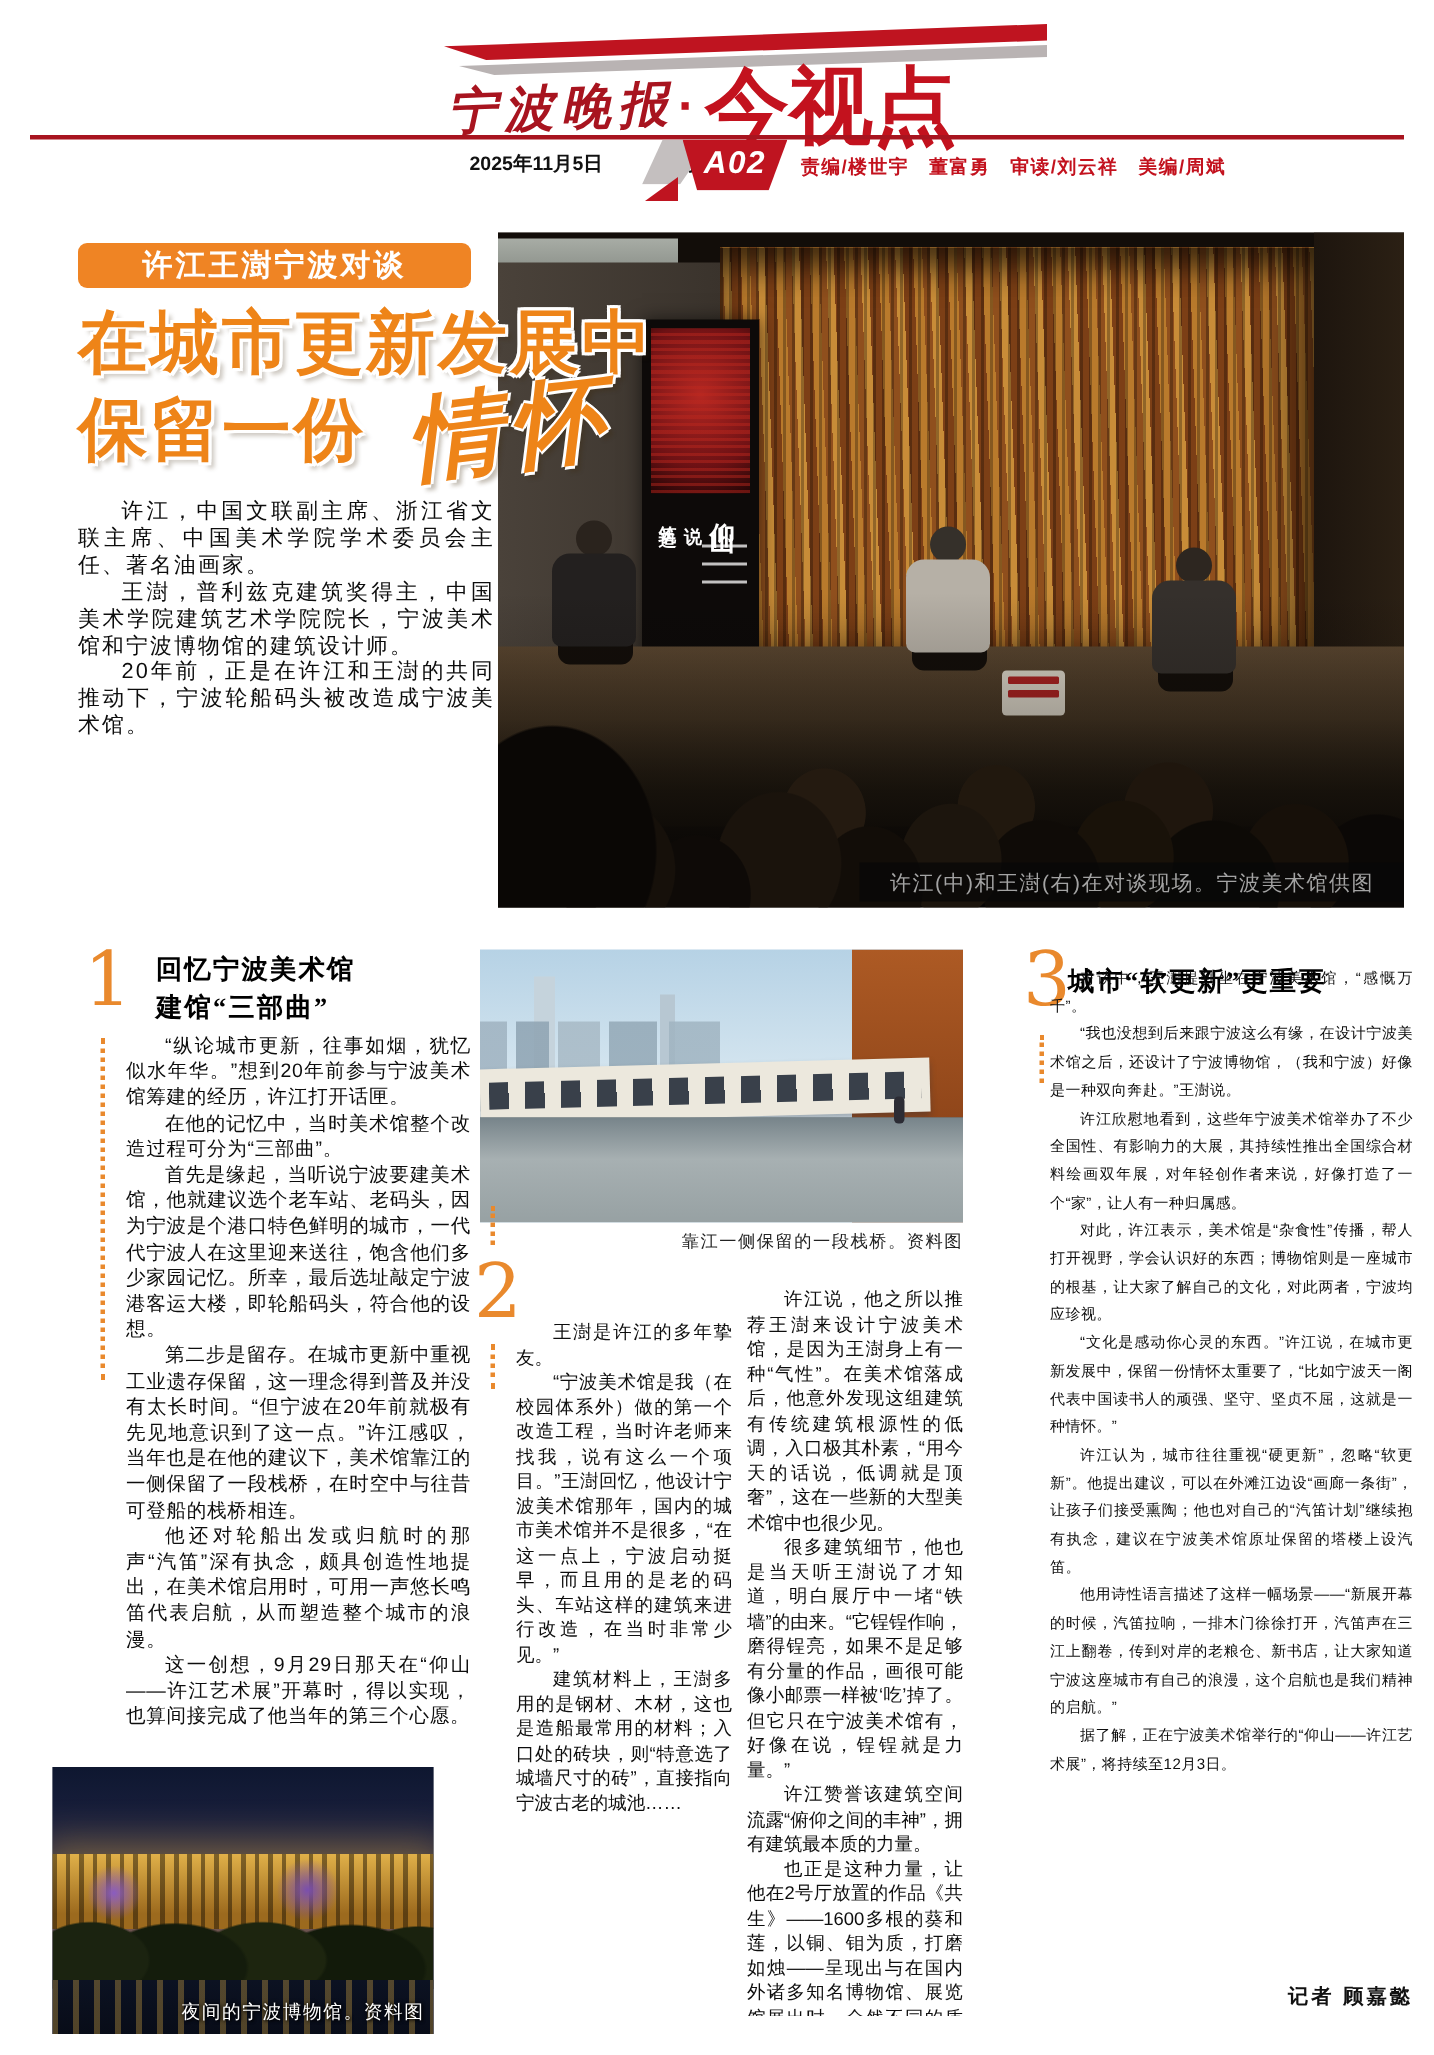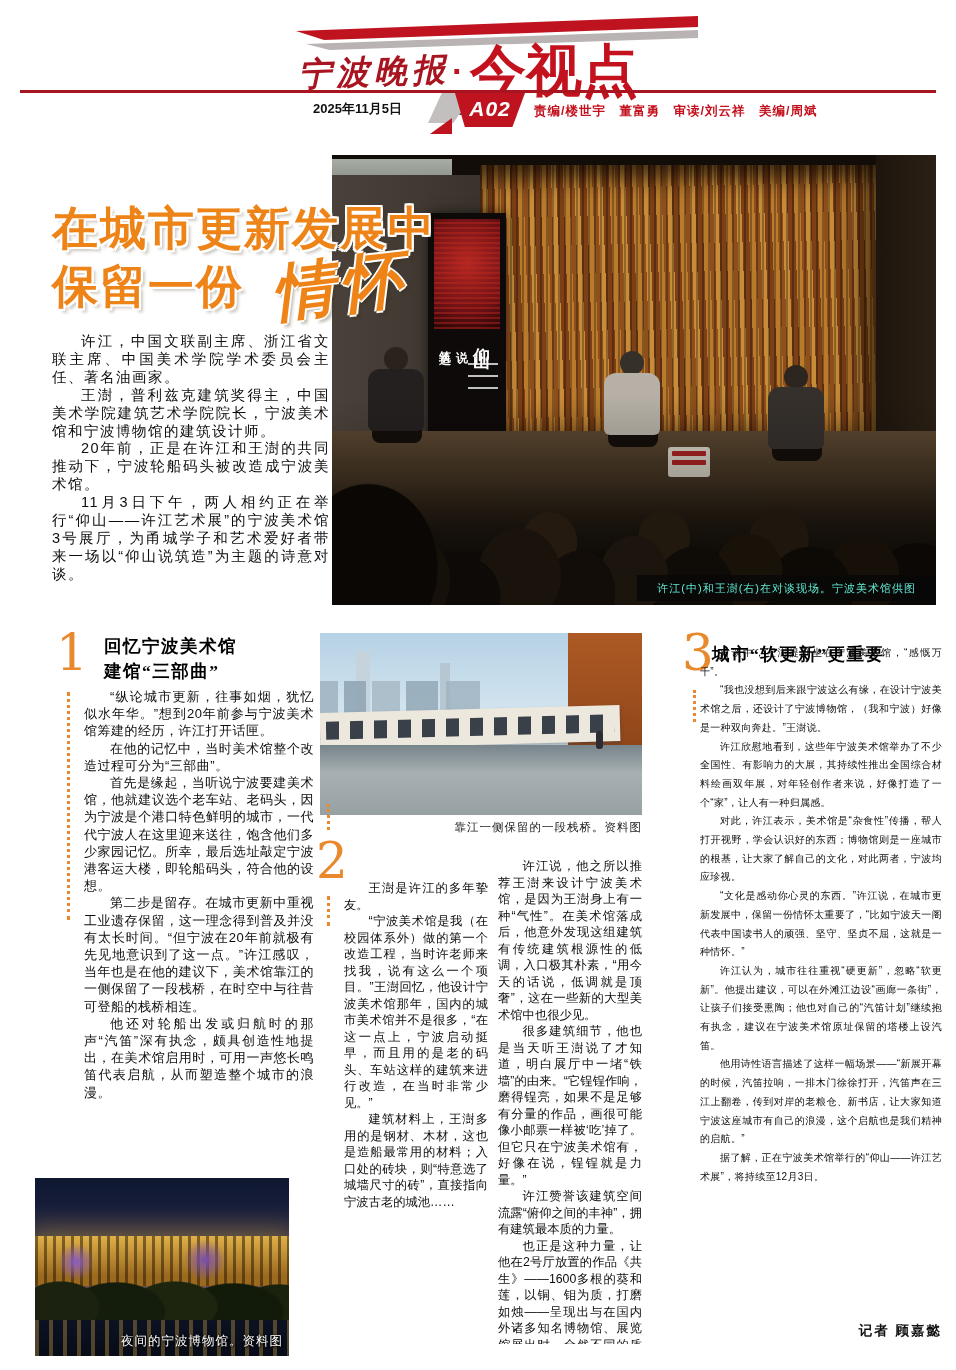--- a/index.html
+++ b/index.html
@@ -84,22 +84,22 @@
       radial-gradient(34px 38px at 50% 85%,#1c150d 98%,transparent),
       radial-gradient(40px 44px at 60% 93%,#0f0b07 98%,transparent),
       radial-gradient(34px 38px at 69% 84%,#191209 98%,transparent),
       radial-gradient(44px 48px at 79% 95%,#0d0a06 98%,transparent),
       radial-gradient(36px 40px at 88% 86%,#171009 98%,transparent),
       radial-gradient(46px 50px at 97% 94%,#0b0806 98%,transparent),
       radial-gradient(28px 30px at 36% 70%,#241a10 98%,transparent),
       radial-gradient(26px 28px at 55% 68%,#21180e 98%,transparent),
       radial-gradient(30px 32px at 74% 69%,#1f160d 98%,transparent),
       linear-gradient(180deg,transparent 0%,rgba(8,6,4,.25) 40%,rgba(8,6,4,.85) 78%,#060404 100%);}
-  .pm-caption{position:absolute;right:0;bottom:4px;z-index:6;background:rgba(8,8,8,.78);color:#5eead4;
-        font-size:11px;line-height:26px;padding:0 20px;letter-spacing:1px;}
+  .pm-caption{position:absolute;right:0;bottom:4px;z-index:6;background:rgba(8,8,8,.78);color:#a3a3a3;
+        font-size:14px;line-height:26px;padding:0 20px;letter-spacing:1px;}
 
   
   .sec-num{position:absolute;font-family:"DejaVu Serif",serif;color:#e9892d;font-size:50px;line-height:1;font-weight:normal;}
   .sec-dots{position:absolute;width:0;border-left:3px dotted #e9892d;}
   .sec-head{position:absolute;font-weight:bold;color:#000;font-size:17.5px;letter-spacing:1.5px;line-height:25px;font-family:Liberation Serif, serif;}
   .body-col{position:absolute;text-align:justify;color:#0d0d0d;overflow:hidden;}
   .body-col p{margin:0;text-indent:2em;}
 
   .s1-body{left:84px;top:688px;width:230px;height:482px;font-size:13px;line-height:17.2px;letter-spacing:.5px;}
   .s2-colA{left:344px;top:880px;width:144px;height:486px;font-size:12.3px;line-height:16.5px;}
@@ -160,29 +160,29 @@
   <div class="date-line" data-interactable="false">
     <span data-interactable="false">2025年11月5日</span><span data-interactable="false">星期三</span>
   </div>
   <div class="a02-wing" data-interactable="false"></div>
   <div class="a02-flag" data-interactable="false">
     <span data-interactable="false">A02</span>
   </div>
   <div class="a02-tri" data-interactable="false"></div>
   <div class="credits" data-interactable="false">责编/楼世宇　董富勇　审读/刘云祥　美编/周斌</div>
 
+  <div class="lead-badge" data-interactable="false">许江王澍宁波对谈</div>
   <div class="hl hl1" data-interactable="false">在城市更新发展中</div>
   <div class="hl hl2" data-interactable="false">保留一份</div>
   <div class="hl-script" data-interactable="false">情怀</div>
 
   <div class="intro" data-interactable="false">
     <p data-interactable="false">许江，中国文联副主席、浙江省文联主席、中国美术学院学术委员会主任、著名油画家。</p>
     <p data-interactable="false">王澍，普利兹克建筑奖得主，中国美术学院建筑艺术学院院长，宁波美术馆和宁波博物馆的建筑设计师。</p>
     <p data-interactable="false">20年前，正是在许江和王澍的共同推动下，宁波轮船码头被改造成宁波美术馆。</p>
-    <p data-interactable="false">11月3日下午，两人相约正在举行“仰山——许江艺术展”的宁波美术馆3号展厅，为甬城学子和艺术爱好者带来一场以“仰山说筑造”为主题的诗意对谈。</p>
   </div>
 
   <div class="photo-main" data-interactable="false">
     <div class="pm-ceiling" data-interactable="false"></div>
     <div class="pm-skylight" data-interactable="false"></div>
     <div class="pm-leftwall" data-interactable="false"></div>
     <div class="pm-art" data-interactable="false"></div>
     <div class="pm-rightwall" data-interactable="false"></div>
     <div class="pm-poster" data-interactable="false">
       <div class="pm-poster-art" data-interactable="false"></div>
@@ -224,20 +224,21 @@
   <div class="sec-head" style="left:104px;top:634px;" data-interactable="false">
     <div data-interactable="false">回忆宁波美术馆</div>
     <div data-interactable="false">建馆“三部曲”</div>
   </div>
   <div class="body-col s1-body" data-interactable="false">
     <p data-interactable="false">“纵论城市更新，往事如烟，犹忆似水年华。”想到20年前参与宁波美术馆筹建的经历，许江打开话匣。</p>
     <p data-interactable="false">在他的记忆中，当时美术馆整个改造过程可分为“三部曲”。</p>
     <p data-interactable="false">首先是缘起，当听说宁波要建美术馆，他就建议选个老车站、老码头，因为宁波是个港口特色鲜明的城市，一代代宁波人在这里迎来送往，饱含他们多少家园记忆。所幸，最后选址敲定宁波港客运大楼，即轮船码头，符合他的设想。</p>
     <p data-interactable="false">第二步是留存。在城市更新中重视工业遗存保留，这一理念得到普及并没有太长时间。“但宁波在20年前就极有先见地意识到了这一点。”许江感叹，当年也是在他的建议下，美术馆靠江的一侧保留了一段栈桥，在时空中与往昔可登船的栈桥相连。</p>
     <p data-interactable="false">他还对轮船出发或归航时的那声“汽笛”深有执念，颇具创造性地提出，在美术馆启用时，可用一声悠长鸣笛代表启航，从而塑造整个城市的浪漫。</p>
+    <p data-interactable="false">这一创想，9月29日那天在“仰山——许江艺术展”开幕时，得以实现，也算间接完成了他当年的第三个心愿。</p>
   </div>
 
   <div class="photo-mid" data-interactable="false">
     <div class="mid-sky" data-interactable="false"></div>
     <div class="mid-tower" data-interactable="false"></div>
     <div class="mid-tower2" data-interactable="false"></div>
     <div class="mid-city" data-interactable="false"></div>
     <div class="mid-rust" data-interactable="false"></div>
     <div class="mid-corridor" data-interactable="false">
       <div class="mid-corridor-win" data-interactable="false"></div>

